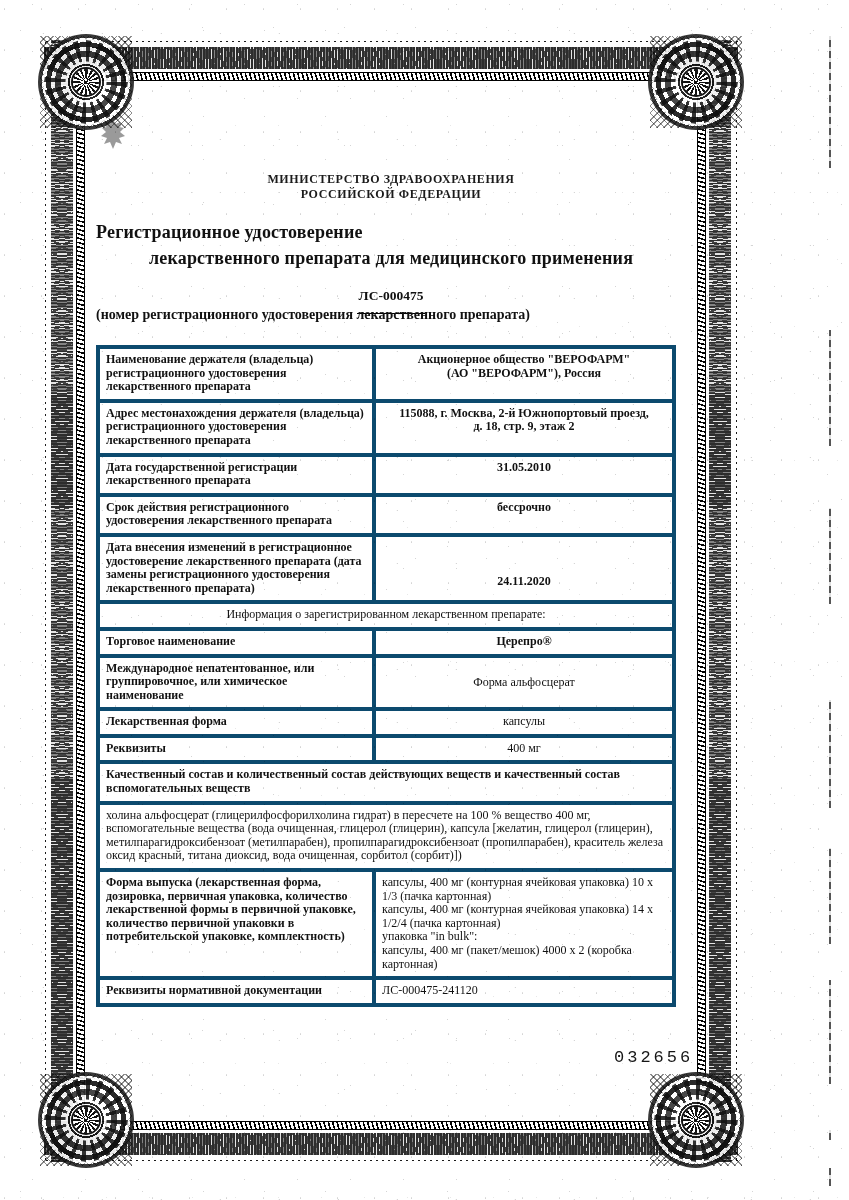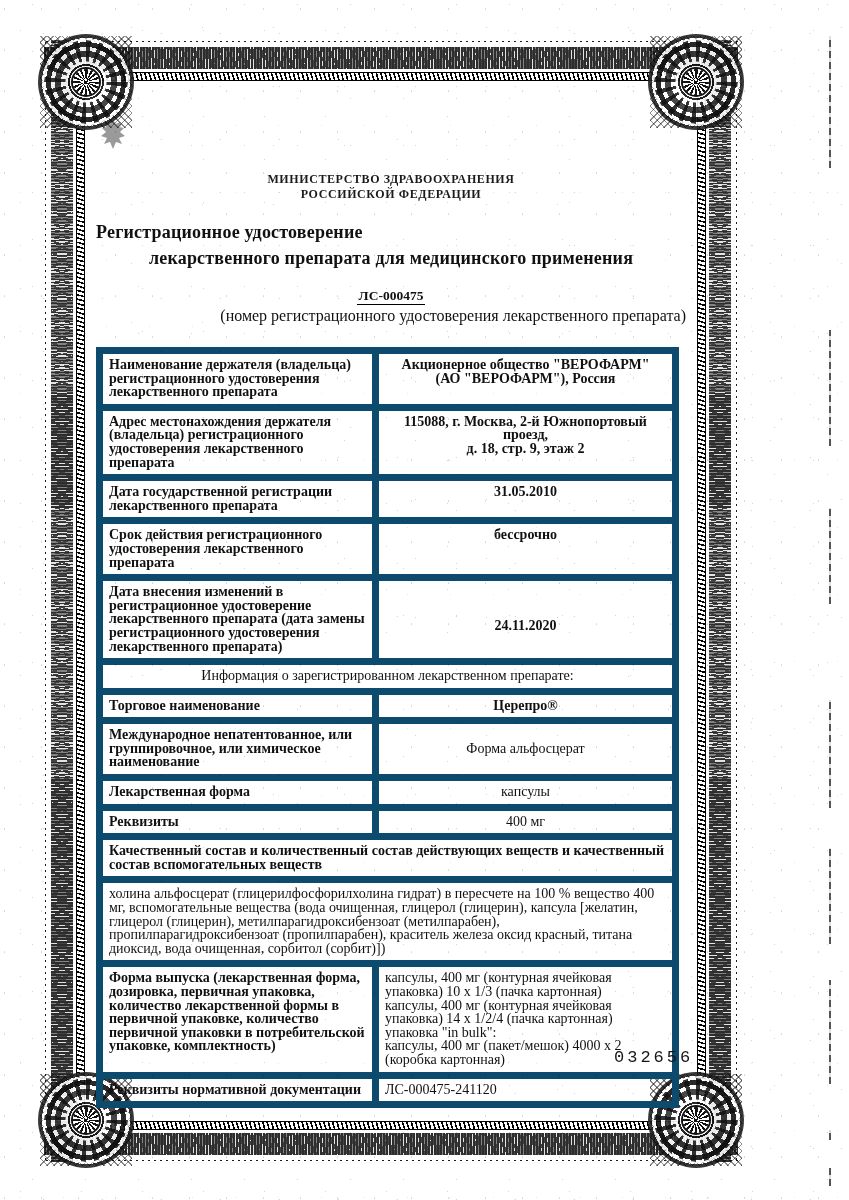--- a/index.html
+++ b/index.html
@@ -93,27 +93,27 @@
   .emblem{width:34px;height:40px;margin:24px auto 12px auto;opacity:.45;}
 
   .ministry{text-align:center;font-weight:bold;font-size:12px;letter-spacing:.6px;
     line-height:15px;color:#1b1b1b;}
 
   .title1{font-weight:bold;font-size:18px;margin-top:20px;letter-spacing:.2px;}
   .title2{text-align:center;font-weight:bold;font-size:18px;margin-top:5px;letter-spacing:.2px;
     white-space:nowrap;}
 
   .regno{text-align:center;font-weight:bold;font-size:13.5px;margin-top:19px;}
-  .regno span{border-bottom:1.5px solid #000;padding:0 2px 1px 2px;}
-  .regno-sub{text-align:right;font-size:16px;margin-top:3px;}
+  .regno span{border-bottom:1.5px solid #000;padding:0 2px 10px 2px;}
+  .regno-sub{text-align:left;font-size:14px;margin-top:3px;font-weight:bold;}
 
   
   table.doc{border-collapse:collapse;width:576px;margin:22px 0 0 0;table-layout:fixed;}
-  table.doc td{border:7px solid #0c4a6e;vertical-align:top;padding:4px 6px 5px 6px;
-    font-size:14px;line-height:13.6px;}
+  table.doc td{border:4px solid #0c4a6e;vertical-align:top;padding:4px 6px 5px 6px;
+    font-size:12px;line-height:13.6px;}
   td.lbl{font-weight:bold;width:276px;}
   td.val{text-align:center;font-weight:bold;}
   td.center-span{text-align:center;font-weight:normal;font-size:11.6px;padding:3px 6px;}
   td.wide-bold{font-weight:bold;font-size:11.6px;line-height:14.2px;}
   td.body{font-weight:normal;font-size:11.2px;line-height:14.2px;}
   td.left-val{text-align:left;font-weight:normal;font-size:11.3px;line-height:14px;margin-left:36px;}
 
   
   .serial{position:absolute;left:614px;top:1048px;font-family:"Liberation Mono", monospace;
     font-size:17px;letter-spacing:3px;color:#161616;}

